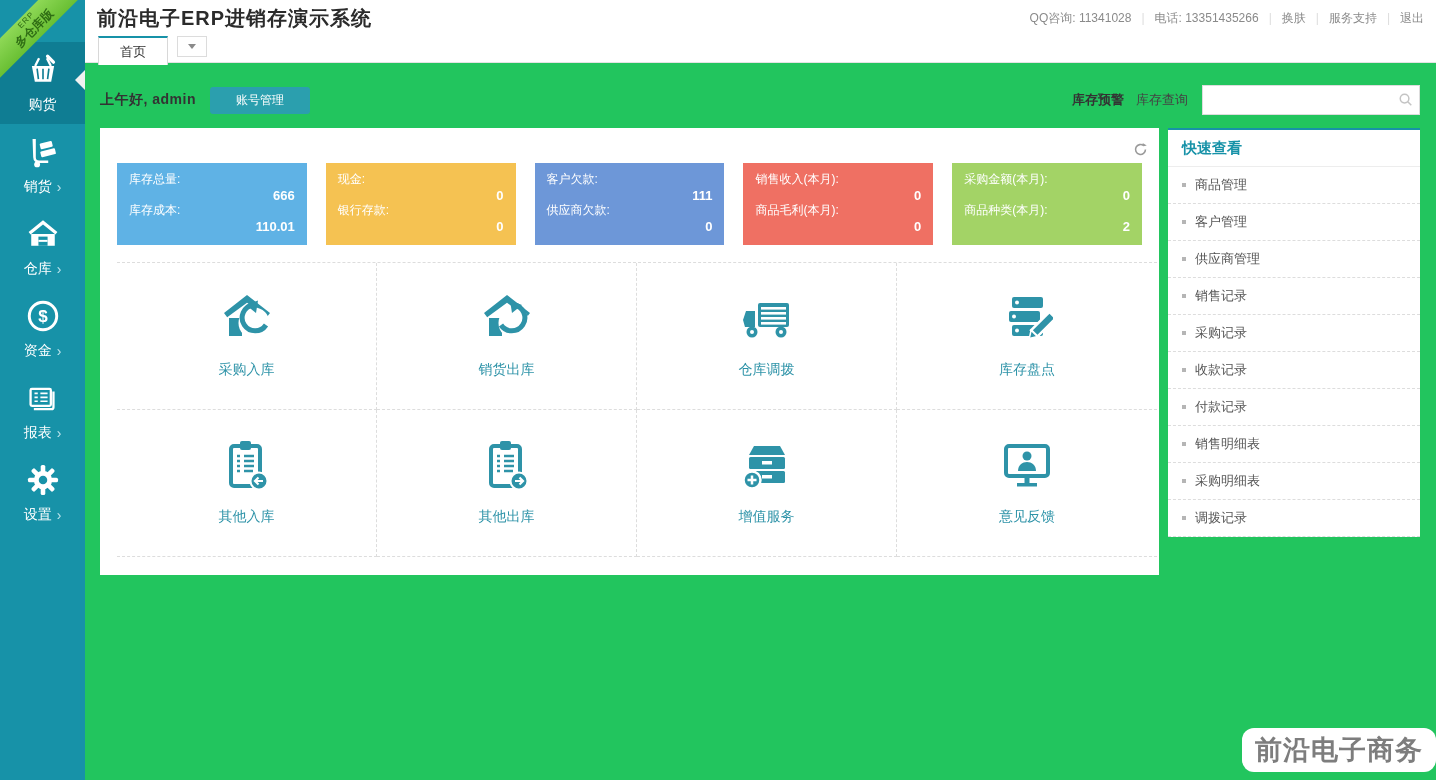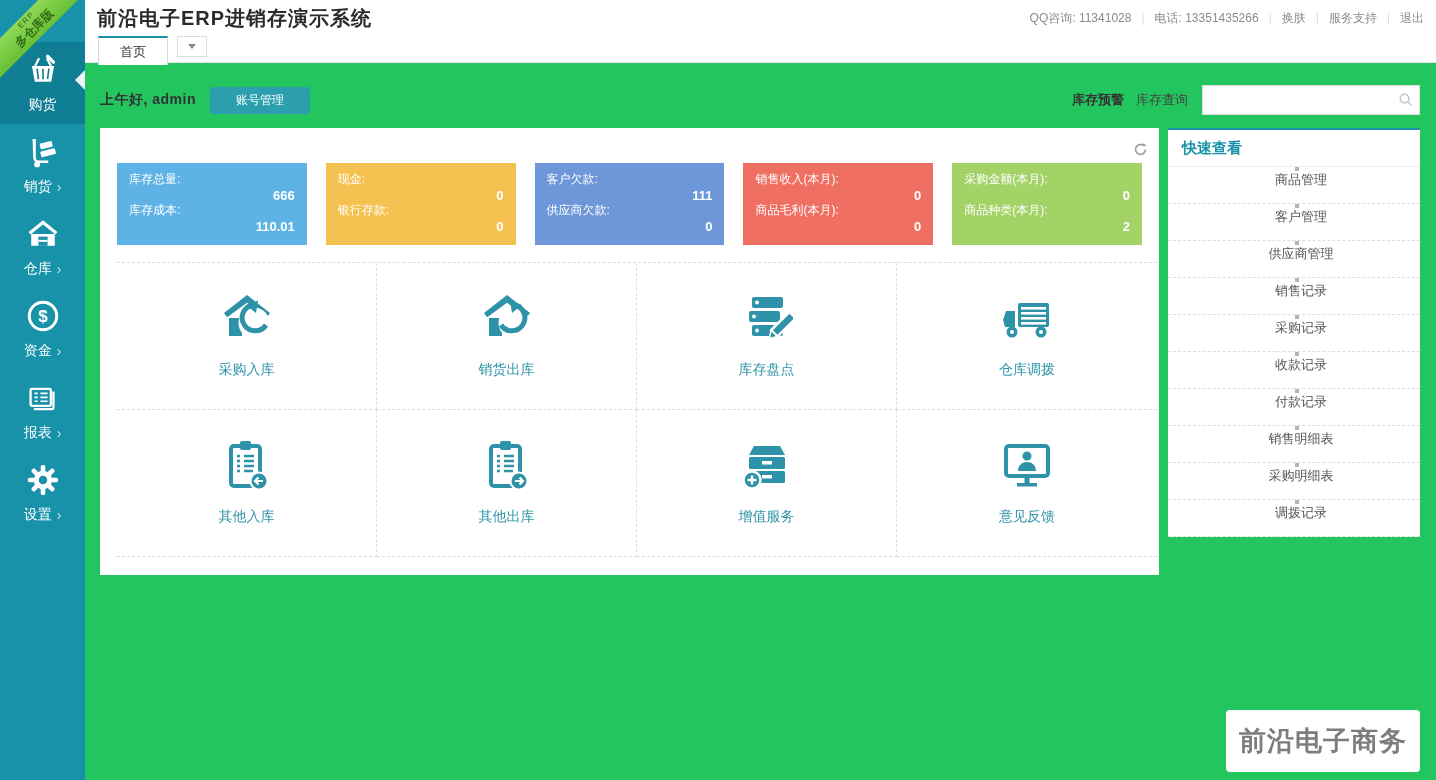--- a/index.html
+++ b/index.html
@@ -74,25 +74,25 @@
           display:flex; flex-direction:column; align-items:center; padding-top:29px; cursor:pointer;
           background:#fff; color:#2e93a8; }
   .cell:nth-child(4n) { border-right:none; }
   .cell .sc-label { margin-top:17px; font-size:14px; color:#2e93a8; }
 
   .panel-side { width:252px; background:#fff; border-top:2px solid #1792a8; }
   .qv-header { display:flex; align-items:center; height:37px; padding:0 14px; font-size:15px; font-weight:bold;
                color:#1792a8; border-bottom:1px solid #ededed; }
   .qv-list { list-style:none; }
   .qv-item { display:flex; align-items:center; height:37px; padding-left:14px; font-size:13px; color:#555;
-             border-bottom:1px dashed #ddd; cursor:pointer;flex-direction:column; }
+             border-bottom:1px dashed #ddd; cursor:pointer; }
   .qv-bullet { width:4px; height:4px; background:#b5b5b5; margin-right:9px; display:inline-block; }
 
-  .watermark { position:absolute; right:16px; bottom:8px; background:#fff; border-radius:4px;
-               padding:13px 13px; font-size:27px; font-weight:bold; color:#7d7d7d; letter-spacing:1px; z-index:9; }
+  .watermark { position:absolute; right:0; bottom:8px; background:#fff; border-radius:12px;
+               padding:4px 13px; font-size:27px; font-weight:bold; color:#7d7d7d; letter-spacing:1px; z-index:9; }
 </style>
 </head>
 <body>
 
 <div class="app" data-interactable="false">
 
   <aside class="sidebar" data-interactable="false">
     <div class="ribbon" data-interactable="false">
       <span class="r1" data-interactable="false">ERP</span>
       <span class="r2" data-interactable="false">多仓库版</span>
@@ -277,53 +277,53 @@
                 <path d="M26 3 L3 21 l3.2 4.2 L26 10.8 45.8 25.2 49 21 Z" fill="currentColor"></path>
                 <path d="M8 26 v18 h13 V26 z" fill="currentColor"></path>
                 <circle cx="33" cy="31" r="15.5" fill="#fff"></circle>
                 <path d="M20 33 a13 13 0 1 0 13 -20" fill="none" stroke="currentColor" stroke-width="5"></path>
                 <path d="M29 8.5 l12 4.5 -10 8 z" fill="currentColor"></path>
               </svg>
               <span class="sc-label" data-interactable="false">销货出库</span>
             </div>
             <div class="cell" data-interactable="true">
               <svg data-interactable="false" width="52" height="52" viewBox="0 0 52 52">
-                <g fill="currentColor">
-                  <rect x="11" y="5" width="31" height="11" rx="2"></rect>
-                  <rect x="8" y="19" width="31" height="11" rx="2"></rect>
-                  <rect x="11" y="33" width="31" height="11" rx="2"></rect>
-                </g>
-                <g fill="#fff">
-                  <circle cx="16" cy="10.5" r="2"></circle>
-                  <circle cx="13" cy="24.5" r="2"></circle>
-                  <circle cx="16" cy="38.5" r="2"></circle>
-                </g>
-                <g transform="rotate(45 40 34)">
-                  <rect x="36" y="18" width="9" height="26" fill="currentColor" stroke="#fff" stroke-width="2.5"></rect>
-                  <path d="M36 44 l4.5 7 4.5 -7 z" fill="currentColor" stroke="#fff" stroke-width="1.5"></path>
-                </g>
-              </svg>
-              <span class="sc-label" data-interactable="false">库存盘点</span>
-            </div>
-            <div class="cell" data-interactable="true">
-              <svg data-interactable="false" width="52" height="52" viewBox="0 0 52 52">
                 <rect x="17" y="11" width="31" height="24" rx="2" fill="currentColor"></rect>
                 <g fill="#fff">
                   <rect x="20" y="15" width="25" height="2.6"></rect>
                   <rect x="20" y="20" width="25" height="2.6"></rect>
                   <rect x="20" y="25" width="25" height="2.6"></rect>
                   <rect x="20" y="30" width="25" height="2.6"></rect>
                 </g>
                 <path d="M5 19 h9 v16 H4 l-2 -7 z" fill="currentColor"></path>
                 <circle cx="11" cy="40" r="5.5" fill="currentColor"></circle>
                 <circle cx="40" cy="40" r="5.5" fill="currentColor"></circle>
                 <circle cx="11" cy="40" r="2" fill="#fff"></circle>
                 <circle cx="40" cy="40" r="2" fill="#fff"></circle>
               </svg>
               <span class="sc-label" data-interactable="false">仓库调拨</span>
+            </div>
+            <div class="cell" data-interactable="true">
+              <svg data-interactable="false" width="52" height="52" viewBox="0 0 52 52">
+                <g fill="currentColor">
+                  <rect x="11" y="5" width="31" height="11" rx="2"></rect>
+                  <rect x="8" y="19" width="31" height="11" rx="2"></rect>
+                  <rect x="11" y="33" width="31" height="11" rx="2"></rect>
+                </g>
+                <g fill="#fff">
+                  <circle cx="16" cy="10.5" r="2"></circle>
+                  <circle cx="13" cy="24.5" r="2"></circle>
+                  <circle cx="16" cy="38.5" r="2"></circle>
+                </g>
+                <g transform="rotate(45 40 34)">
+                  <rect x="36" y="18" width="9" height="26" fill="currentColor" stroke="#fff" stroke-width="2.5"></rect>
+                  <path d="M36 44 l4.5 7 4.5 -7 z" fill="currentColor" stroke="#fff" stroke-width="1.5"></path>
+                </g>
+              </svg>
+              <span class="sc-label" data-interactable="false">库存盘点</span>
             </div>
             <div class="cell" data-interactable="true">
               <svg data-interactable="false" width="52" height="52" viewBox="0 0 52 52">
                 <rect x="10" y="7" width="29" height="40" rx="3" fill="none" stroke="currentColor" stroke-width="4"></rect>
                 <rect x="19" y="2" width="11" height="9" rx="2" fill="currentColor"></rect>
                 <g stroke="currentColor" stroke-width="2.4" fill="none">
                   <path d="M16 17 h3 M16 22 h3 M16 27 h3 M16 32 h3 M23 17 h10 M23 22 h10 M23 27 h10 M23 32 h9"></path>
                 </g>
                 <circle cx="38" cy="42" r="8.5" fill="currentColor" stroke="#fff" stroke-width="2"></circle>
                 <path d="M42 42 h-8 M37.5 38.5 l-3.5 3.5 3.5 3.5" stroke="#fff" stroke-width="2.2" fill="none"></path>

